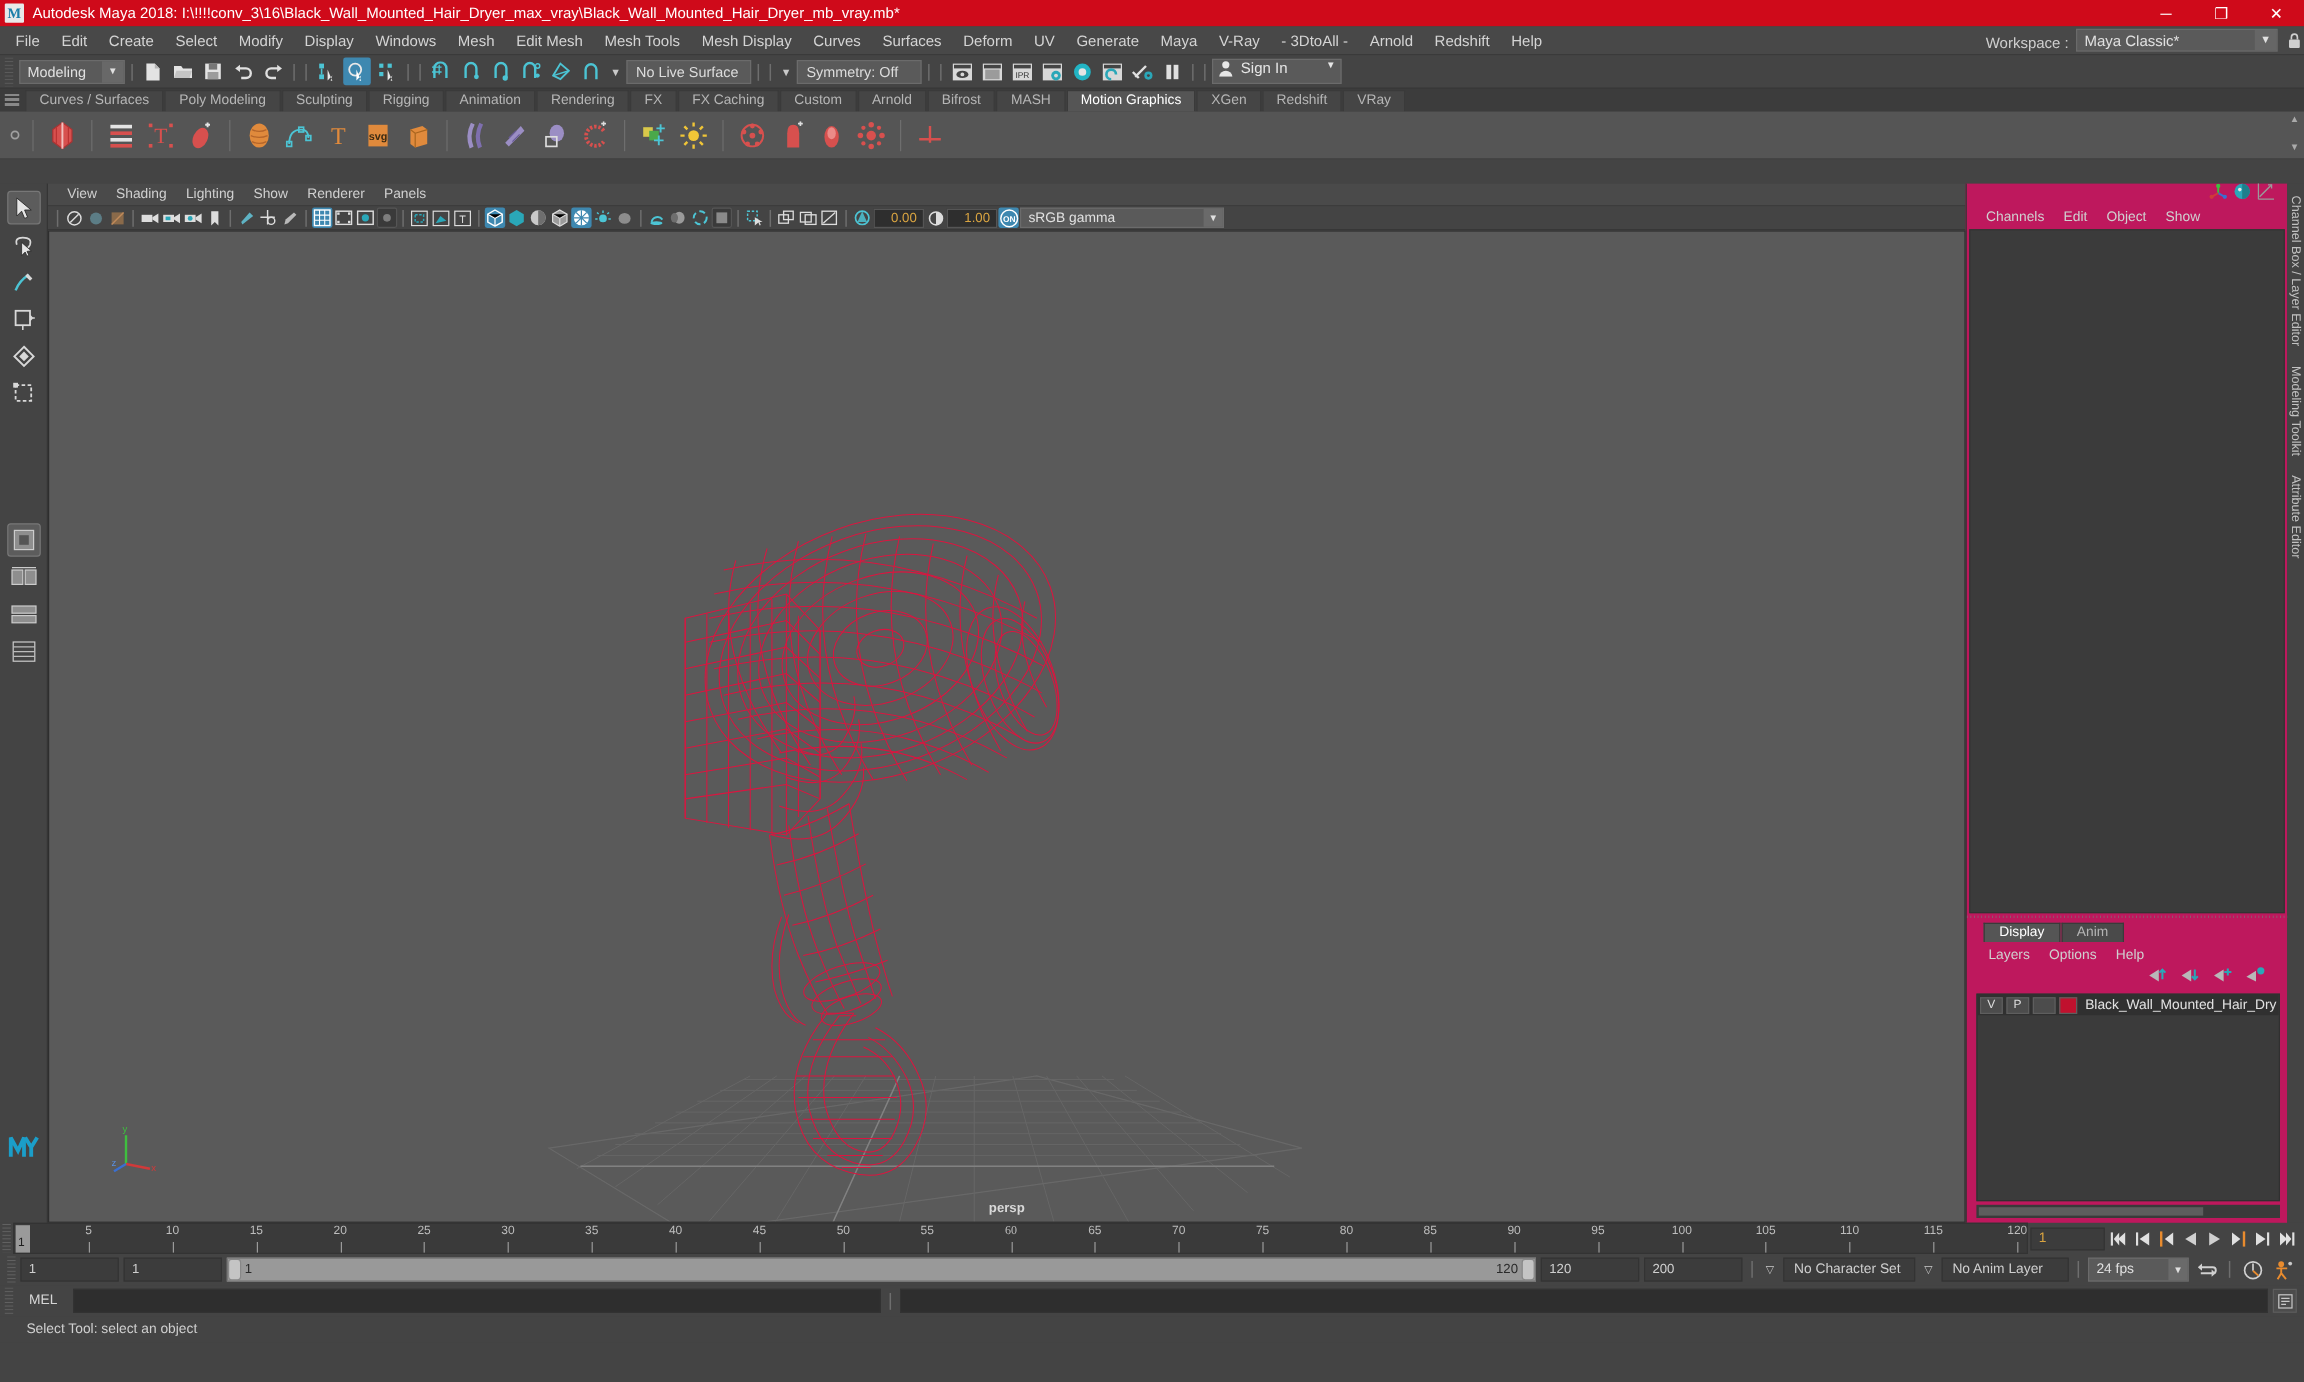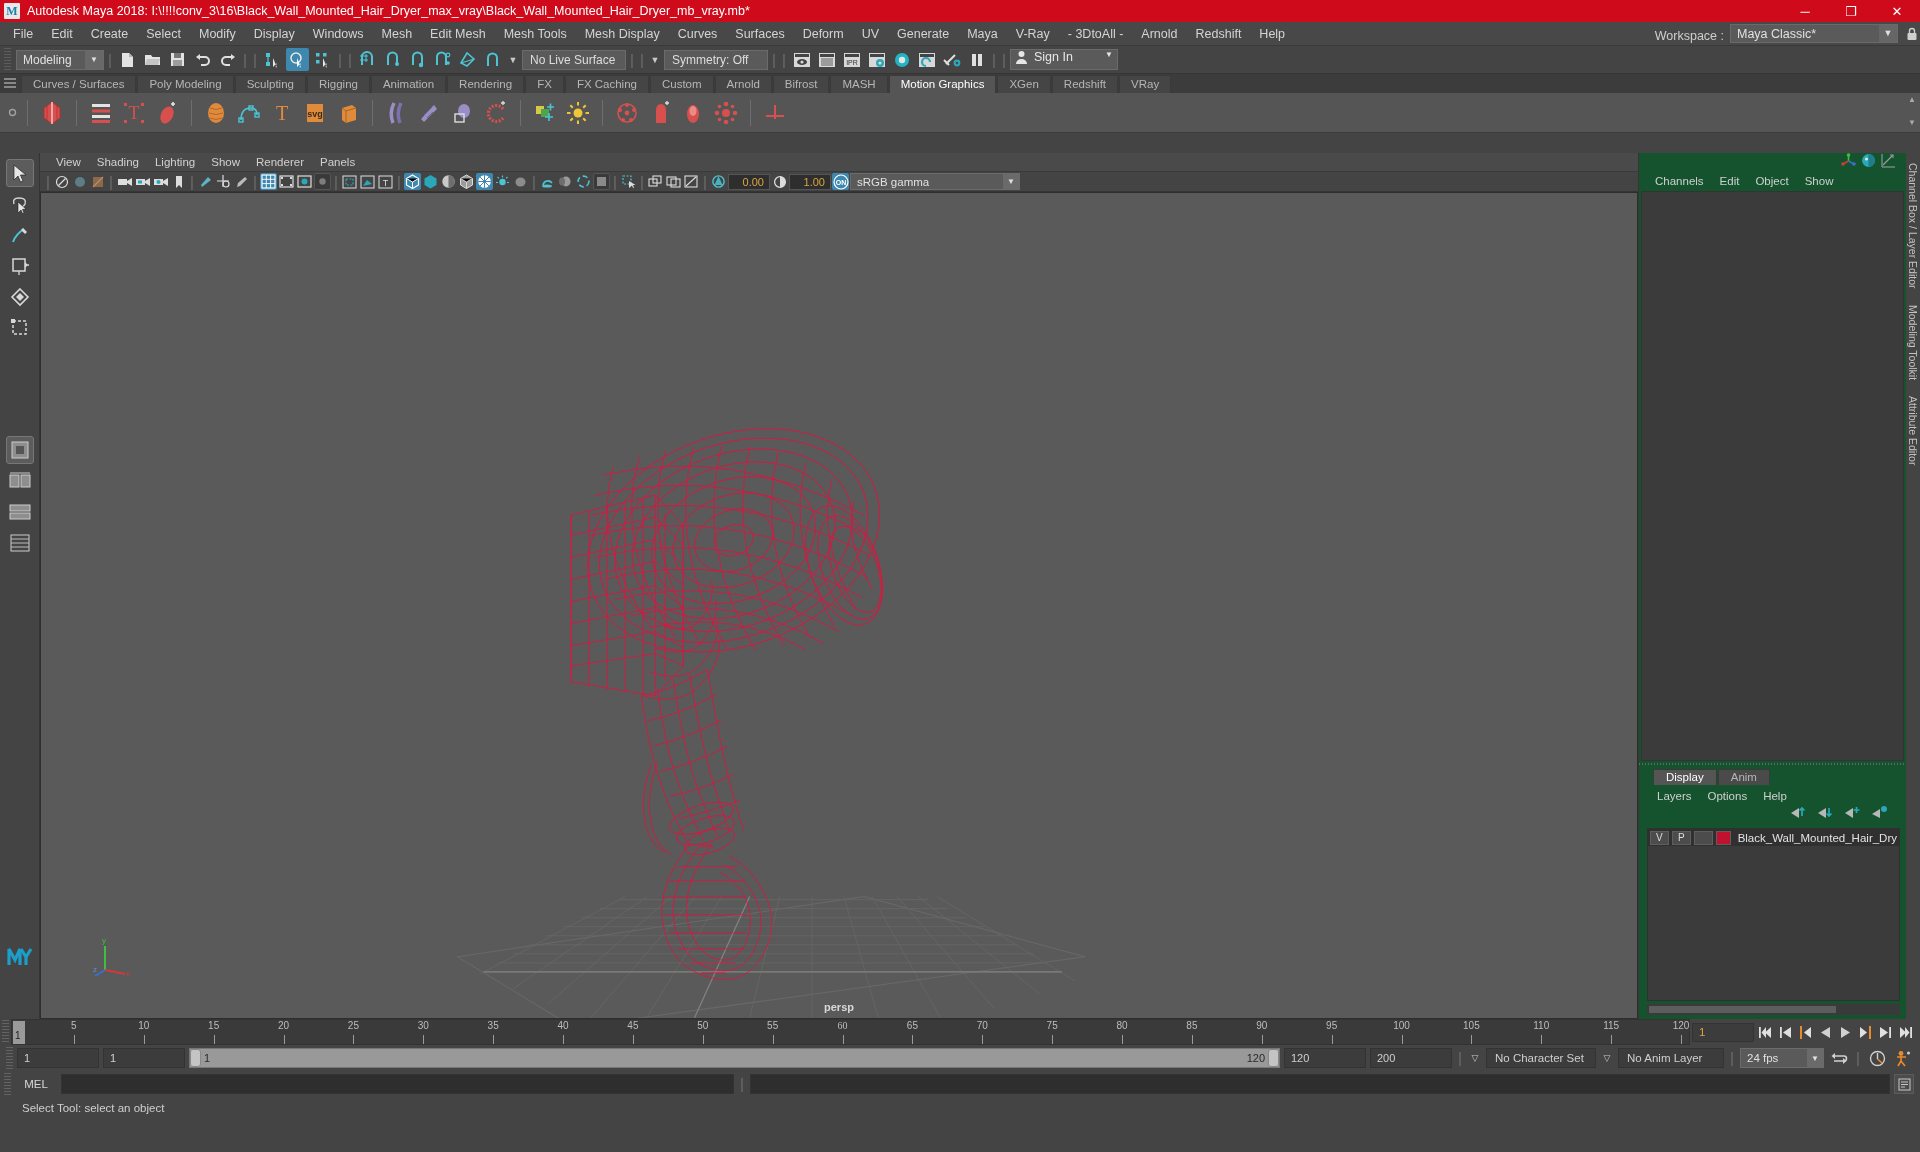--- a/index.html
+++ b/index.html
@@ -92,21 +92,21 @@
       font-size:11.5px; color:#e0e0e0; display:flex; align-items:center; padding-left:6px;}
   .gamma .arrow{margin-left:auto;width:16px;height:15px;background:#6a6a6a;display:flex;
       align-items:center;justify-content:center;font-size:8px;}
   .viewport { flex:1; position:relative; background:#5a5a5a; overflow:hidden;
       border:1px solid #2e2e2e;}
   .vp-label { position:absolute; bottom:5px; left:50%; transform:translateX(-50%);
       font-size:11px; color:#d8d8d8; font-weight:bold;}
   .axis-gizmo { position:absolute; left:52px; bottom:40px; width:40px; height:44px;}
 
   
-  .rightpanel { width:268px; background:#14532d; display:flex; flex-direction:column;
+  .rightpanel { width:268px; background:#be185d; display:flex; flex-direction:column;
       border-left:1px solid #353535;}
   .rp-icons { height:18px; display:flex; align-items:center; justify-content:flex-end;
       gap:5px; padding-right:10px; }
   .rp-menubar { height:20px; display:flex; align-items:center; font-size:11.5px;
       padding-left:8px; gap:2px;}
   .rp-menubar .mi { padding:2px 8px; color:#d0d0d0; }
   .cbox { flex:1; background:#3b3b3b; margin:0 2px; border:1px solid #333; }
   .layer-editor { height:258px; display:flex; flex-direction:column; }
   .le-grip { height:6px; background:repeating-linear-gradient(to right,#777 0 1px,transparent 1px 3px);
       background-position:center; background-size:3px 2px; background-repeat:repeat-x;

